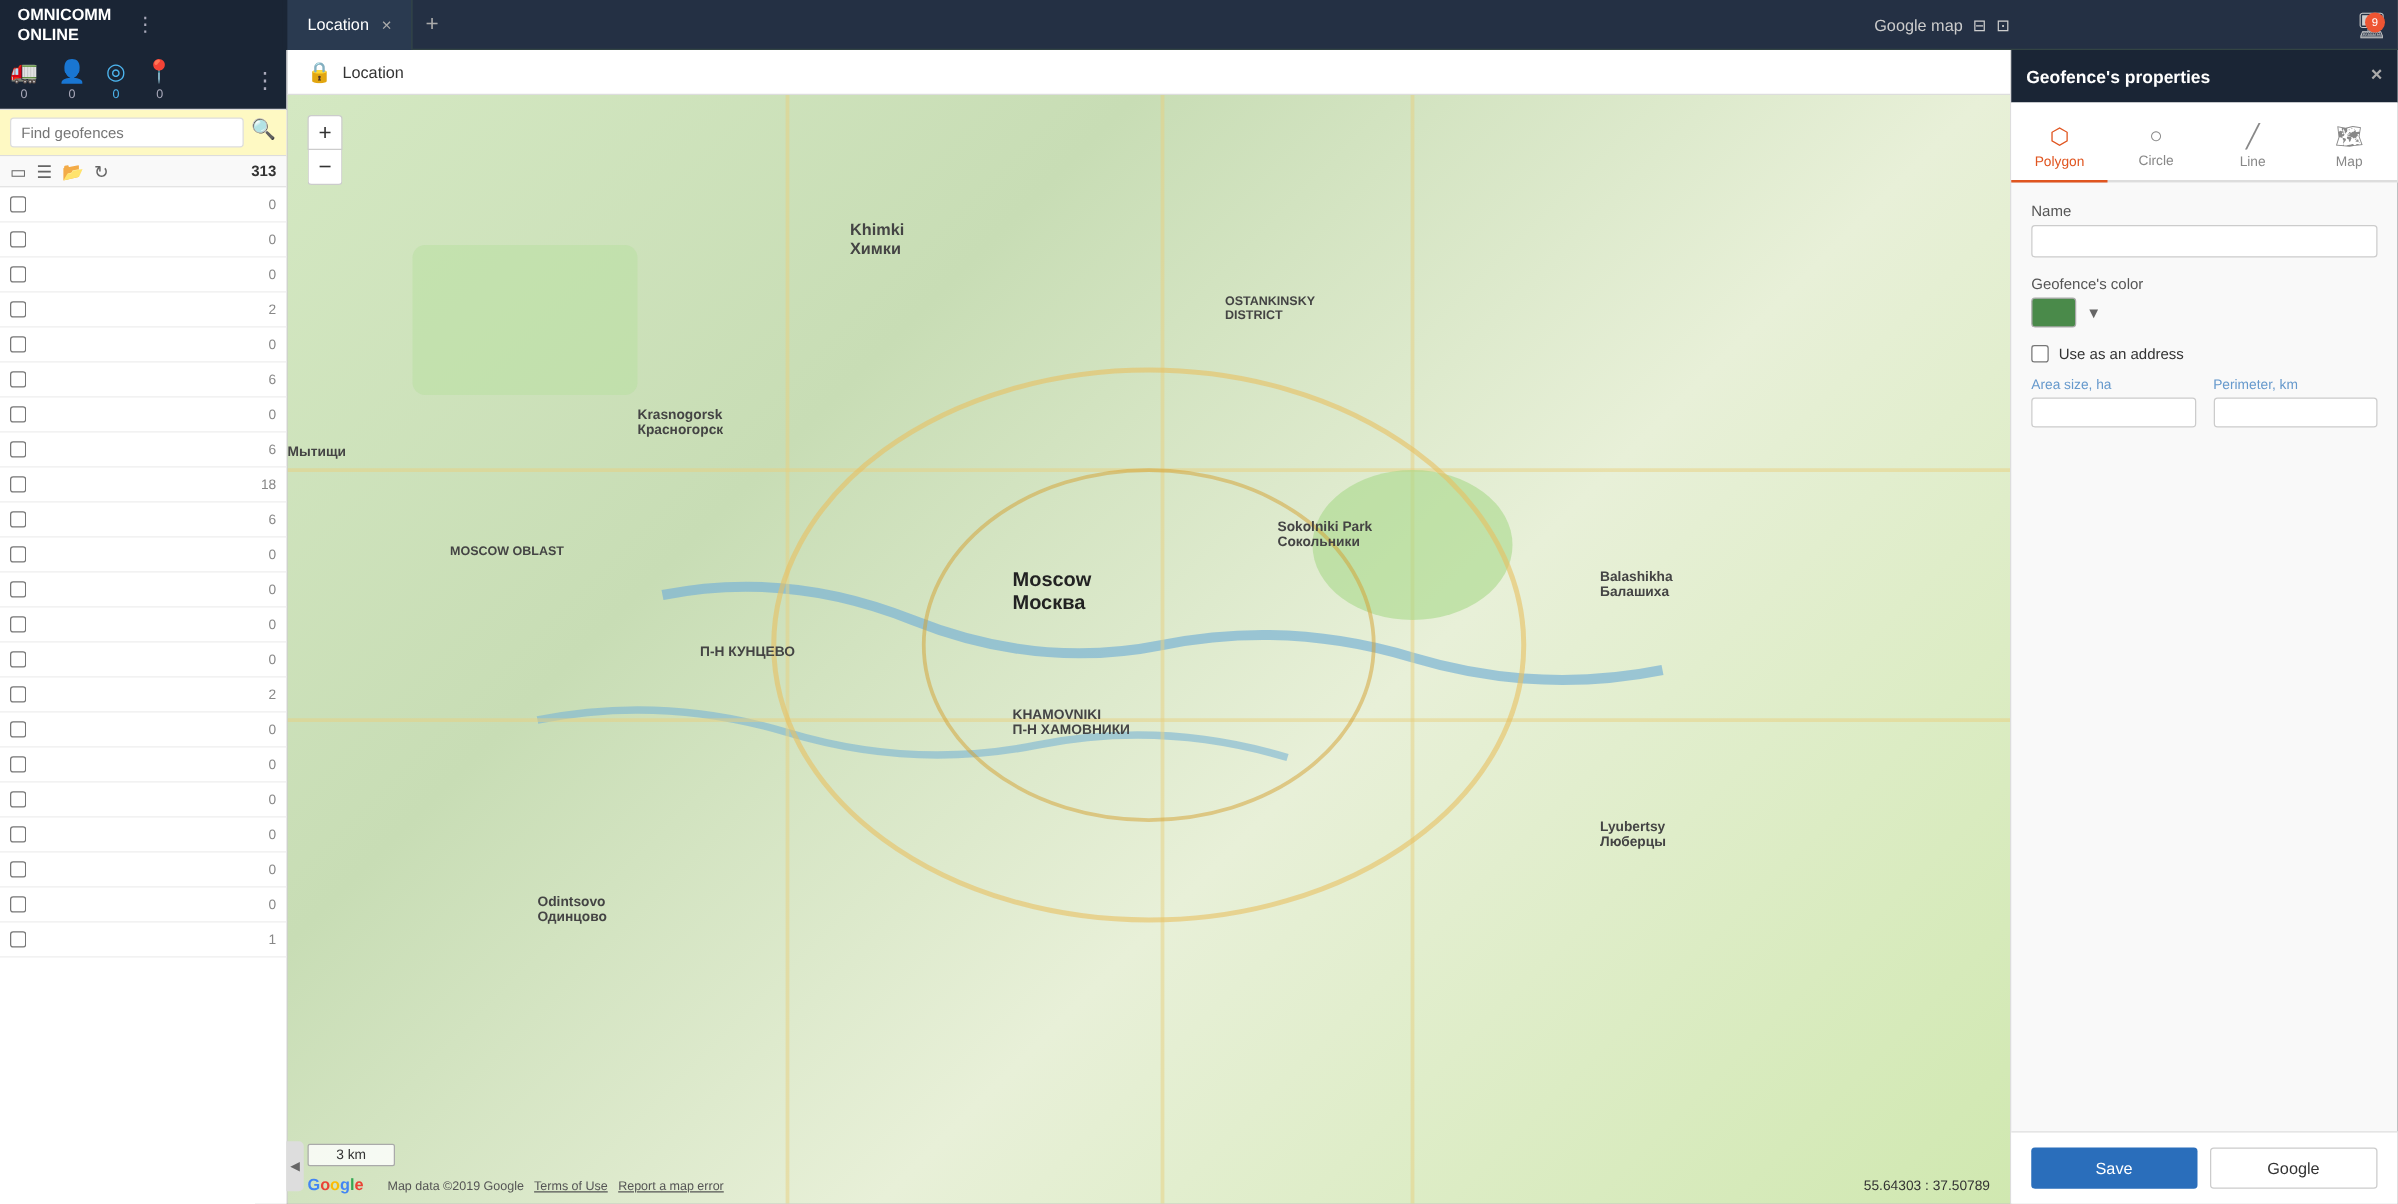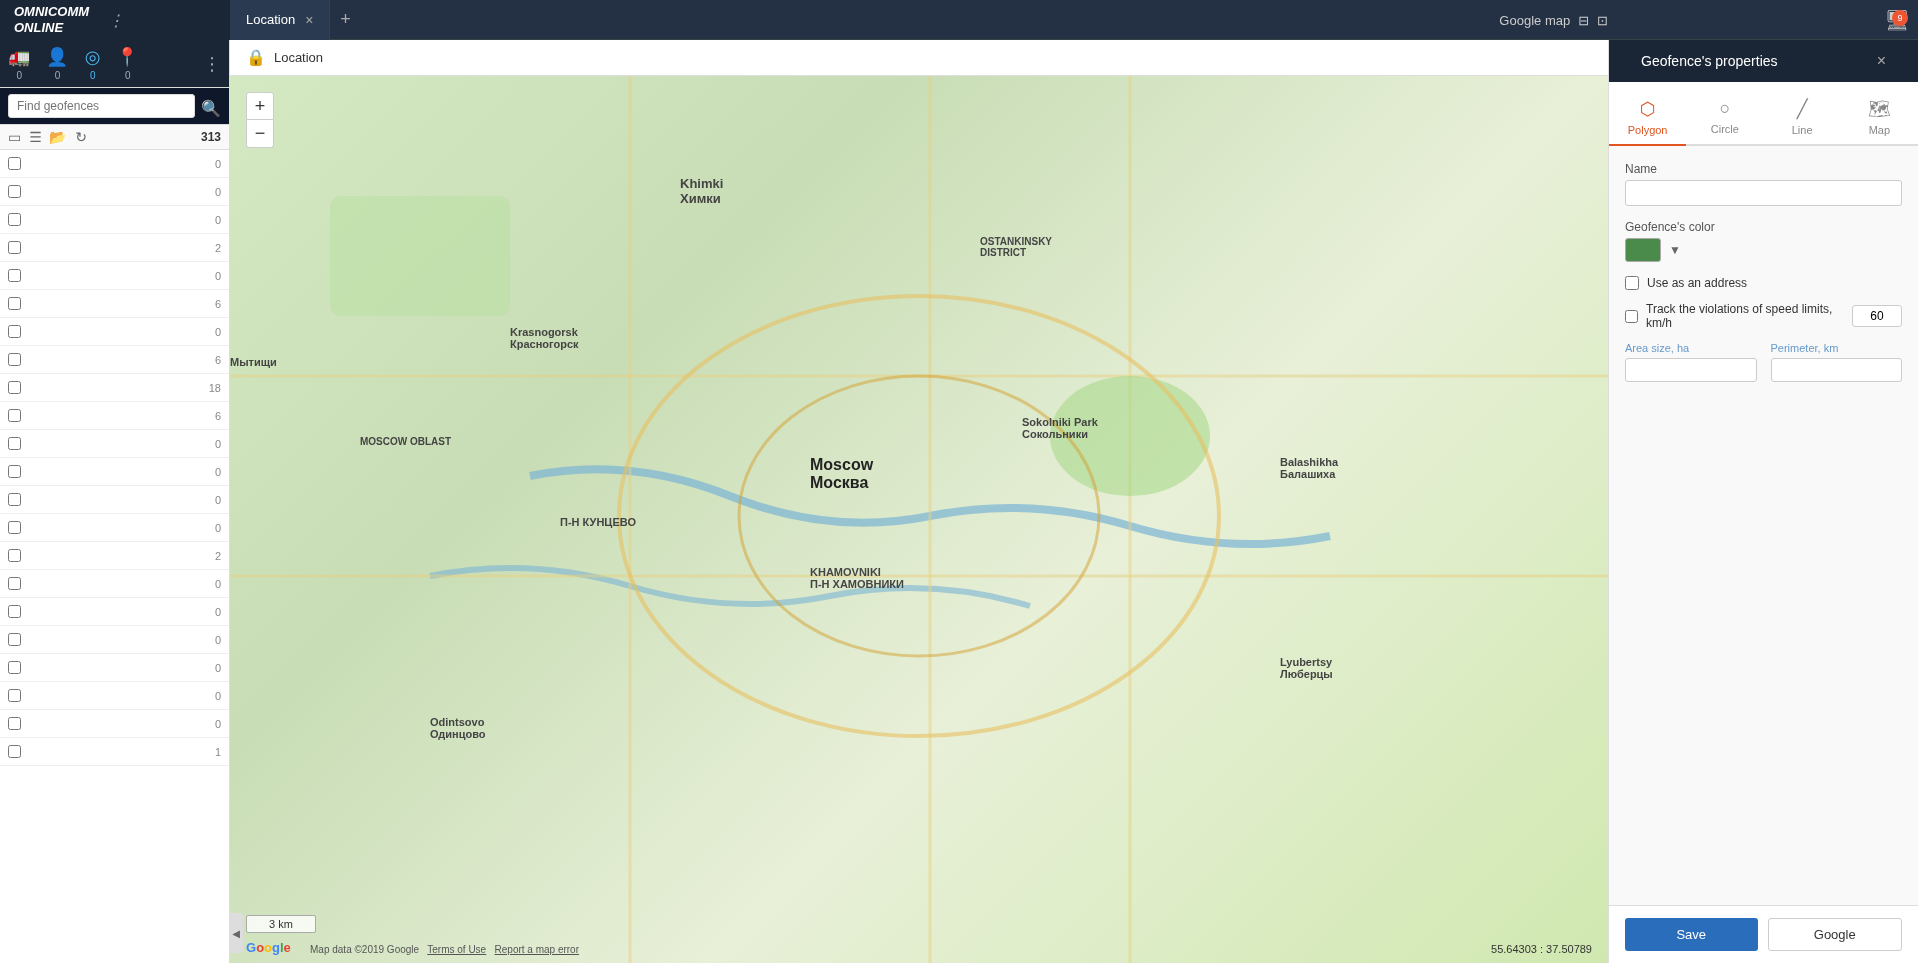--- a/index.html
+++ b/index.html
@@ -5,21 +5,21 @@
     * { box-sizing: border-box; margin: 0; padding: 0; }
     body { font-family: Arial, sans-serif; width: 1918px; height: 963px; overflow: hidden; background: #1a2535; }
 
     
     #top-bar {
       position: absolute; top: 0; left: 0; right: 0; height: 40px;
       background: #1a2535; display: flex; align-items: center; z-index: 100;
     }
     #logo-area {
       width: 226px; height: 40px; background: #1a2535;
-      display: flex; align-items: center; padding-left: 14px; font-style: italic;
+      display: flex; align-items: center; padding-left: 14px;
     }
     #logo-text { color: white; font-size: 13px; font-weight: bold; line-height: 1.2; }
     #logo-text span { display: block; }
     #top-menu-btn {
       width: 30px; height: 40px; display: flex; align-items: center; justify-content: center;
       color: #aab; cursor: pointer; margin-left: auto; margin-right: 4px;
     }
 
     
     #tab-bar {
@@ -55,22 +55,22 @@
       display: flex; flex-direction: column; align-items: center;
       color: #aab; font-size: 10px; cursor: pointer; gap: 2px;
     }
     .sidebar-icon-btn .icon-shape { font-size: 18px; }
     .sidebar-icon-btn.active { color: #4db6f0; }
     #sidebar-menu-btn {
       margin-left: auto; color: #aab; cursor: pointer; font-size: 18px;
     }
 
     #search-bar {
-      display: flex; align-items: flex-end; padding: 6px 8px; gap: 6px;
-      border-bottom: 1px solid #ddd; background: #0f172a;
+      display: flex; align-items: flex-start; padding: 6px 8px; gap: 6px;
+      border-bottom: 1px solid #ddd; background: #fef9c3;
     }
     #search-input {
       flex: 1; border: 1px solid #ddd; border-radius: 3px; padding: 4px 8px;
       font-size: 12px; outline: none;
     }
     #search-btn { color: #888; cursor: pointer; }
 
     #list-toolbar {
       display: flex; align-items: center; padding: 4px 8px; gap: 8px;
       border-bottom: 1px solid #ddd; background: #f9f9f9;
@@ -139,22 +139,22 @@
     .map-label.medium { font-size: 13px; }
     .map-label.small { font-size: 10px; }
 
     
     #right-panel {
       position: absolute; top: 40px; right: 0; width: 310px; bottom: 0;
       background: #f9f9f9; border-left: 1px solid #ddd; display: flex; flex-direction: column;
       z-index: 50;
     }
     #panel-header {
-      display: flex; align-items: center; padding: 12px 32px;
-      background: #1a2535; color: white; font-size: 14px; font-weight: normal;
+      display: flex; align-items: center; padding: 12px 12px;
+      background: #1a2535; color: white; font-size: 14px; font-weight: bold;
     }
     #panel-close { margin-left: auto; cursor: pointer; color: #aaa; font-size: 16px; }
 
     #panel-tabs {
       display: flex; border-bottom: 2px solid #ddd; background: white; padding-top: 8px;
     }
     .panel-tab {
       flex: 1; display: flex; flex-direction: column; align-items: center;
       padding: 8px 4px; cursor: pointer; color: #888; font-size: 11px; gap: 4px;
       border-bottom: 2px solid transparent; margin-bottom: -2px;
@@ -532,25 +532,20 @@
         <div class="color-swatch" style="background: rgb(74, 138, 74);"></div>
         <span class="color-dropdown">▼</span>
       </div>
     </div>
 
     <div class="checkbox-row">
       <input type="checkbox" style="">
       <span>Use as an address</span>
     </div>
 
-    <div class="track-row">
-      <input type="checkbox" style="">
-      <span style="font-size:12px;color:#333;flex:1;">Track the violations of speed limits, km/h</span>
-      <input type="text" class="speed-input" value="60" style="">
-    </div>
 
     <div class="area-row">
       <div class="area-field">
         <div class="area-field-label">Area size, ha</div>
         <input type="text" class="area-field-input" value="" style="">
       </div>
       <div class="area-field">
         <div class="area-field-label">Perimeter, km</div>
         <input type="text" class="area-field-input" value="" style="">
       </div>

